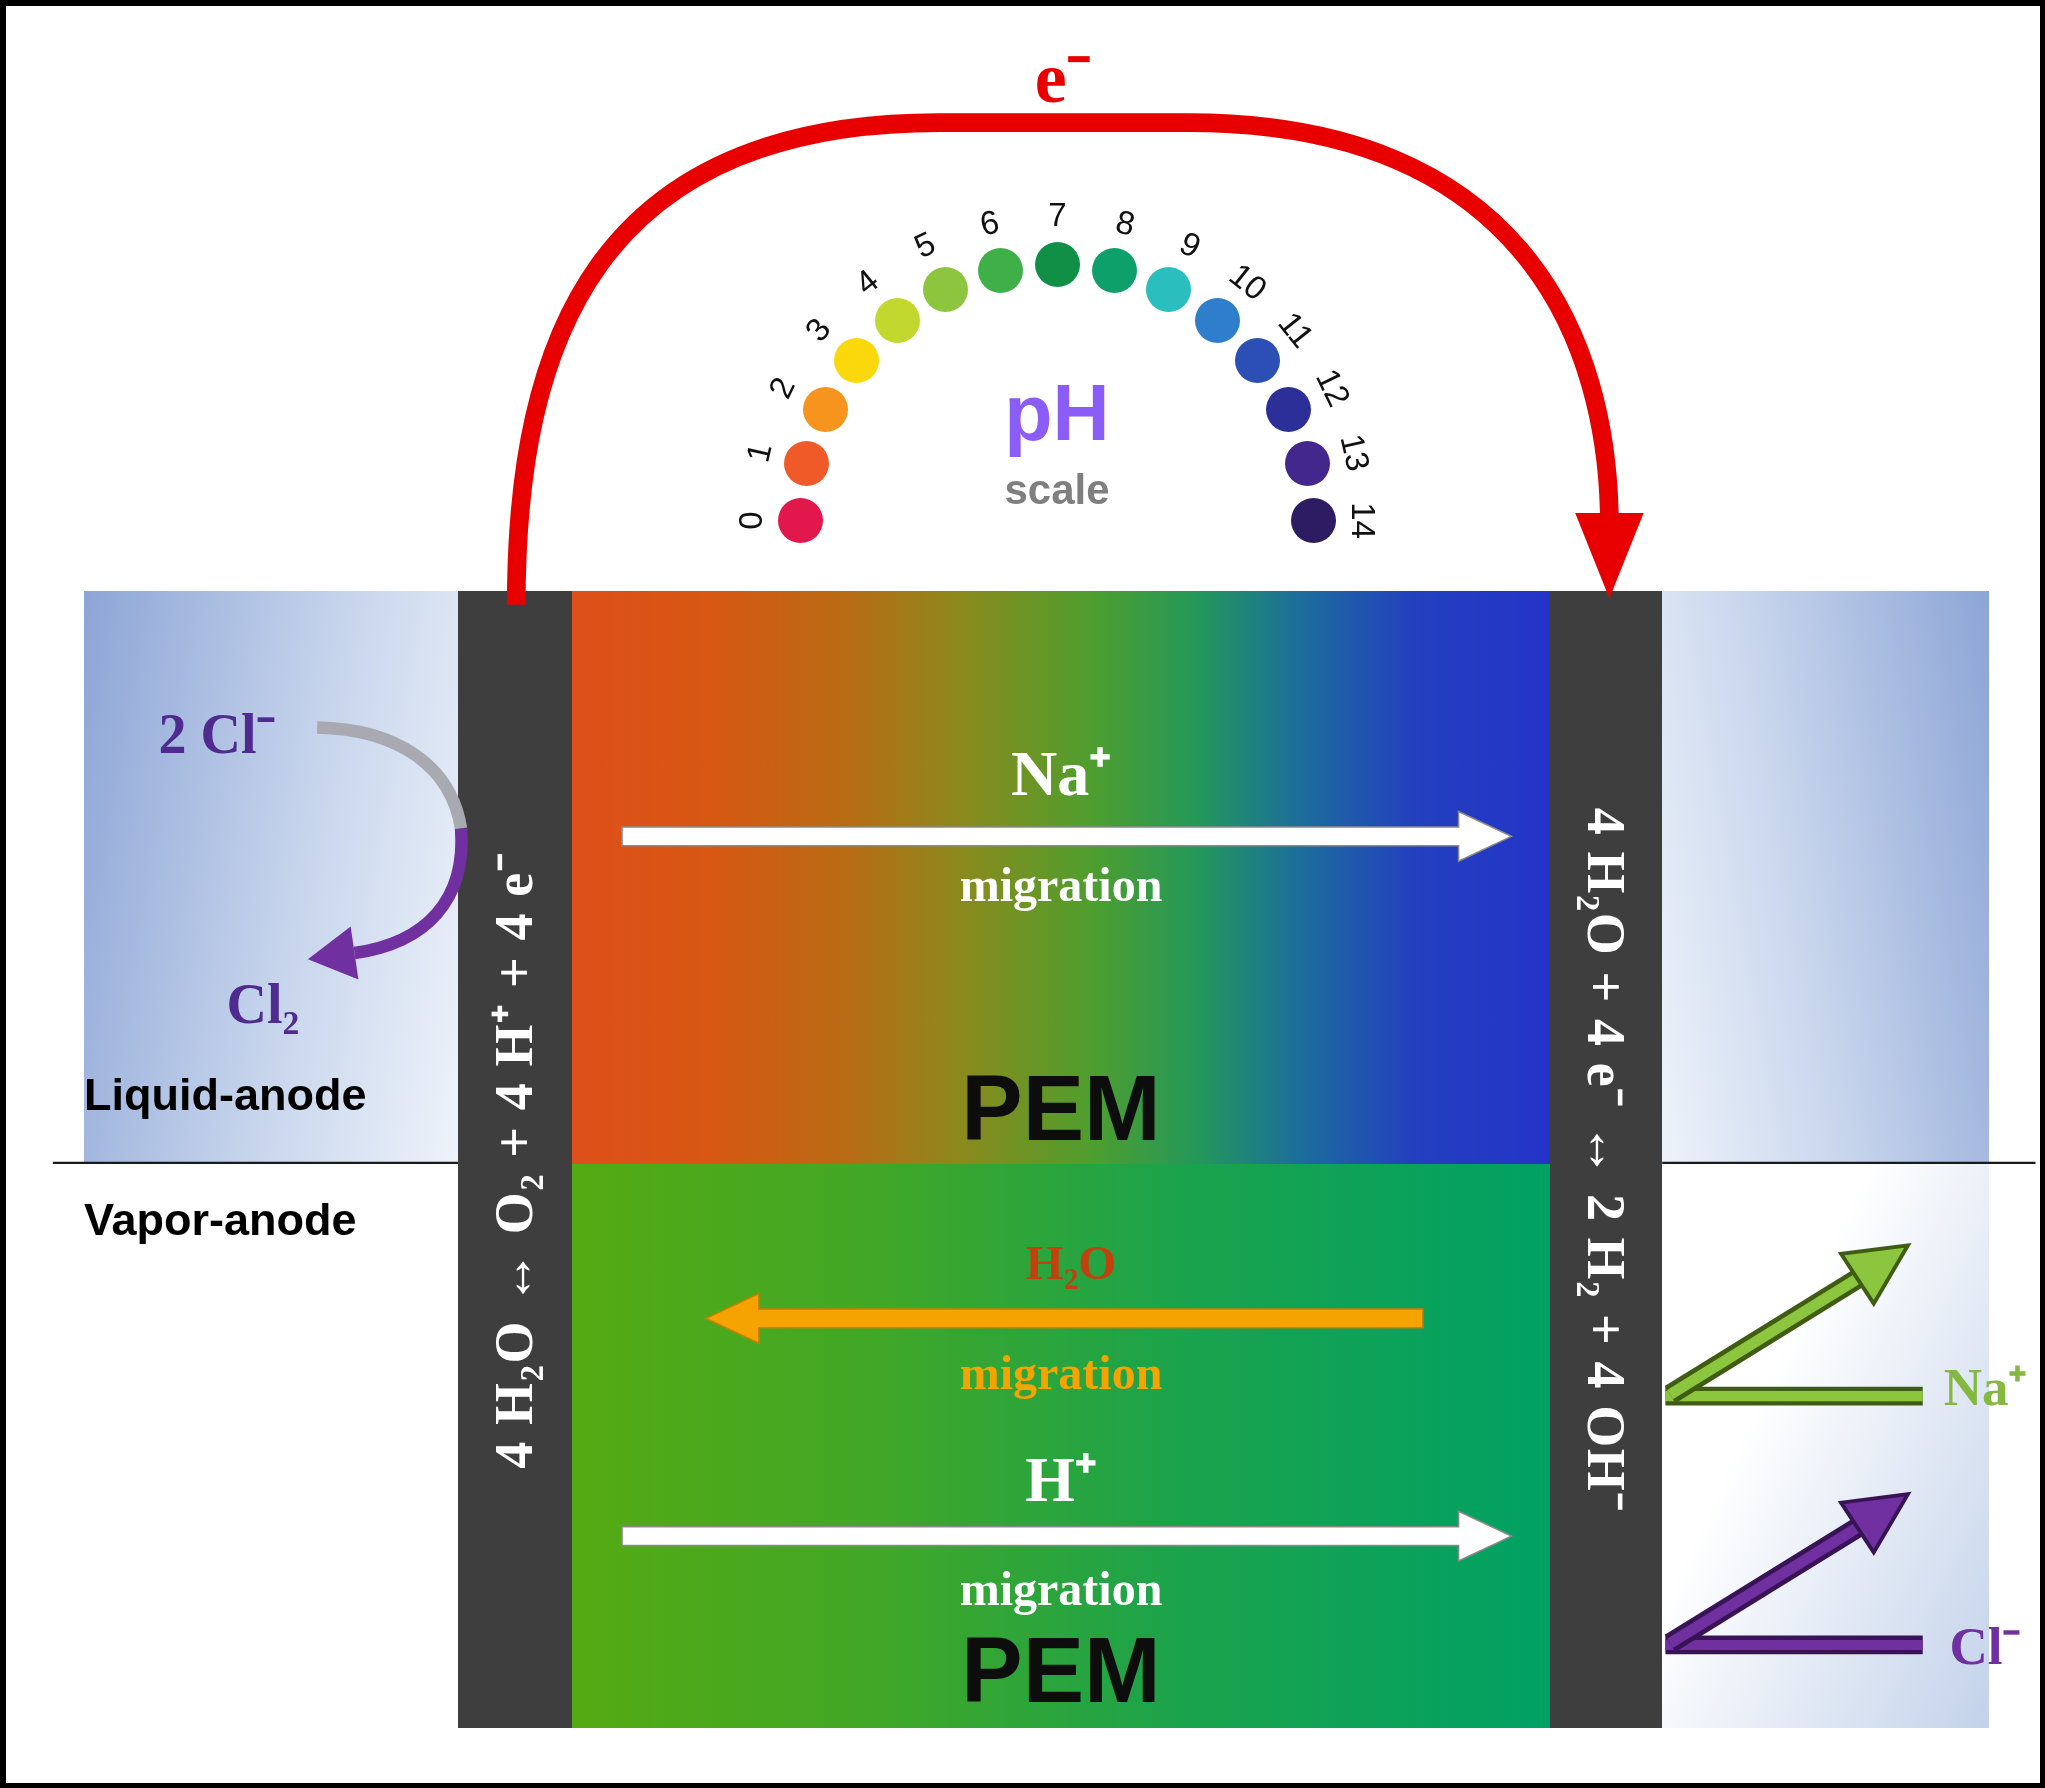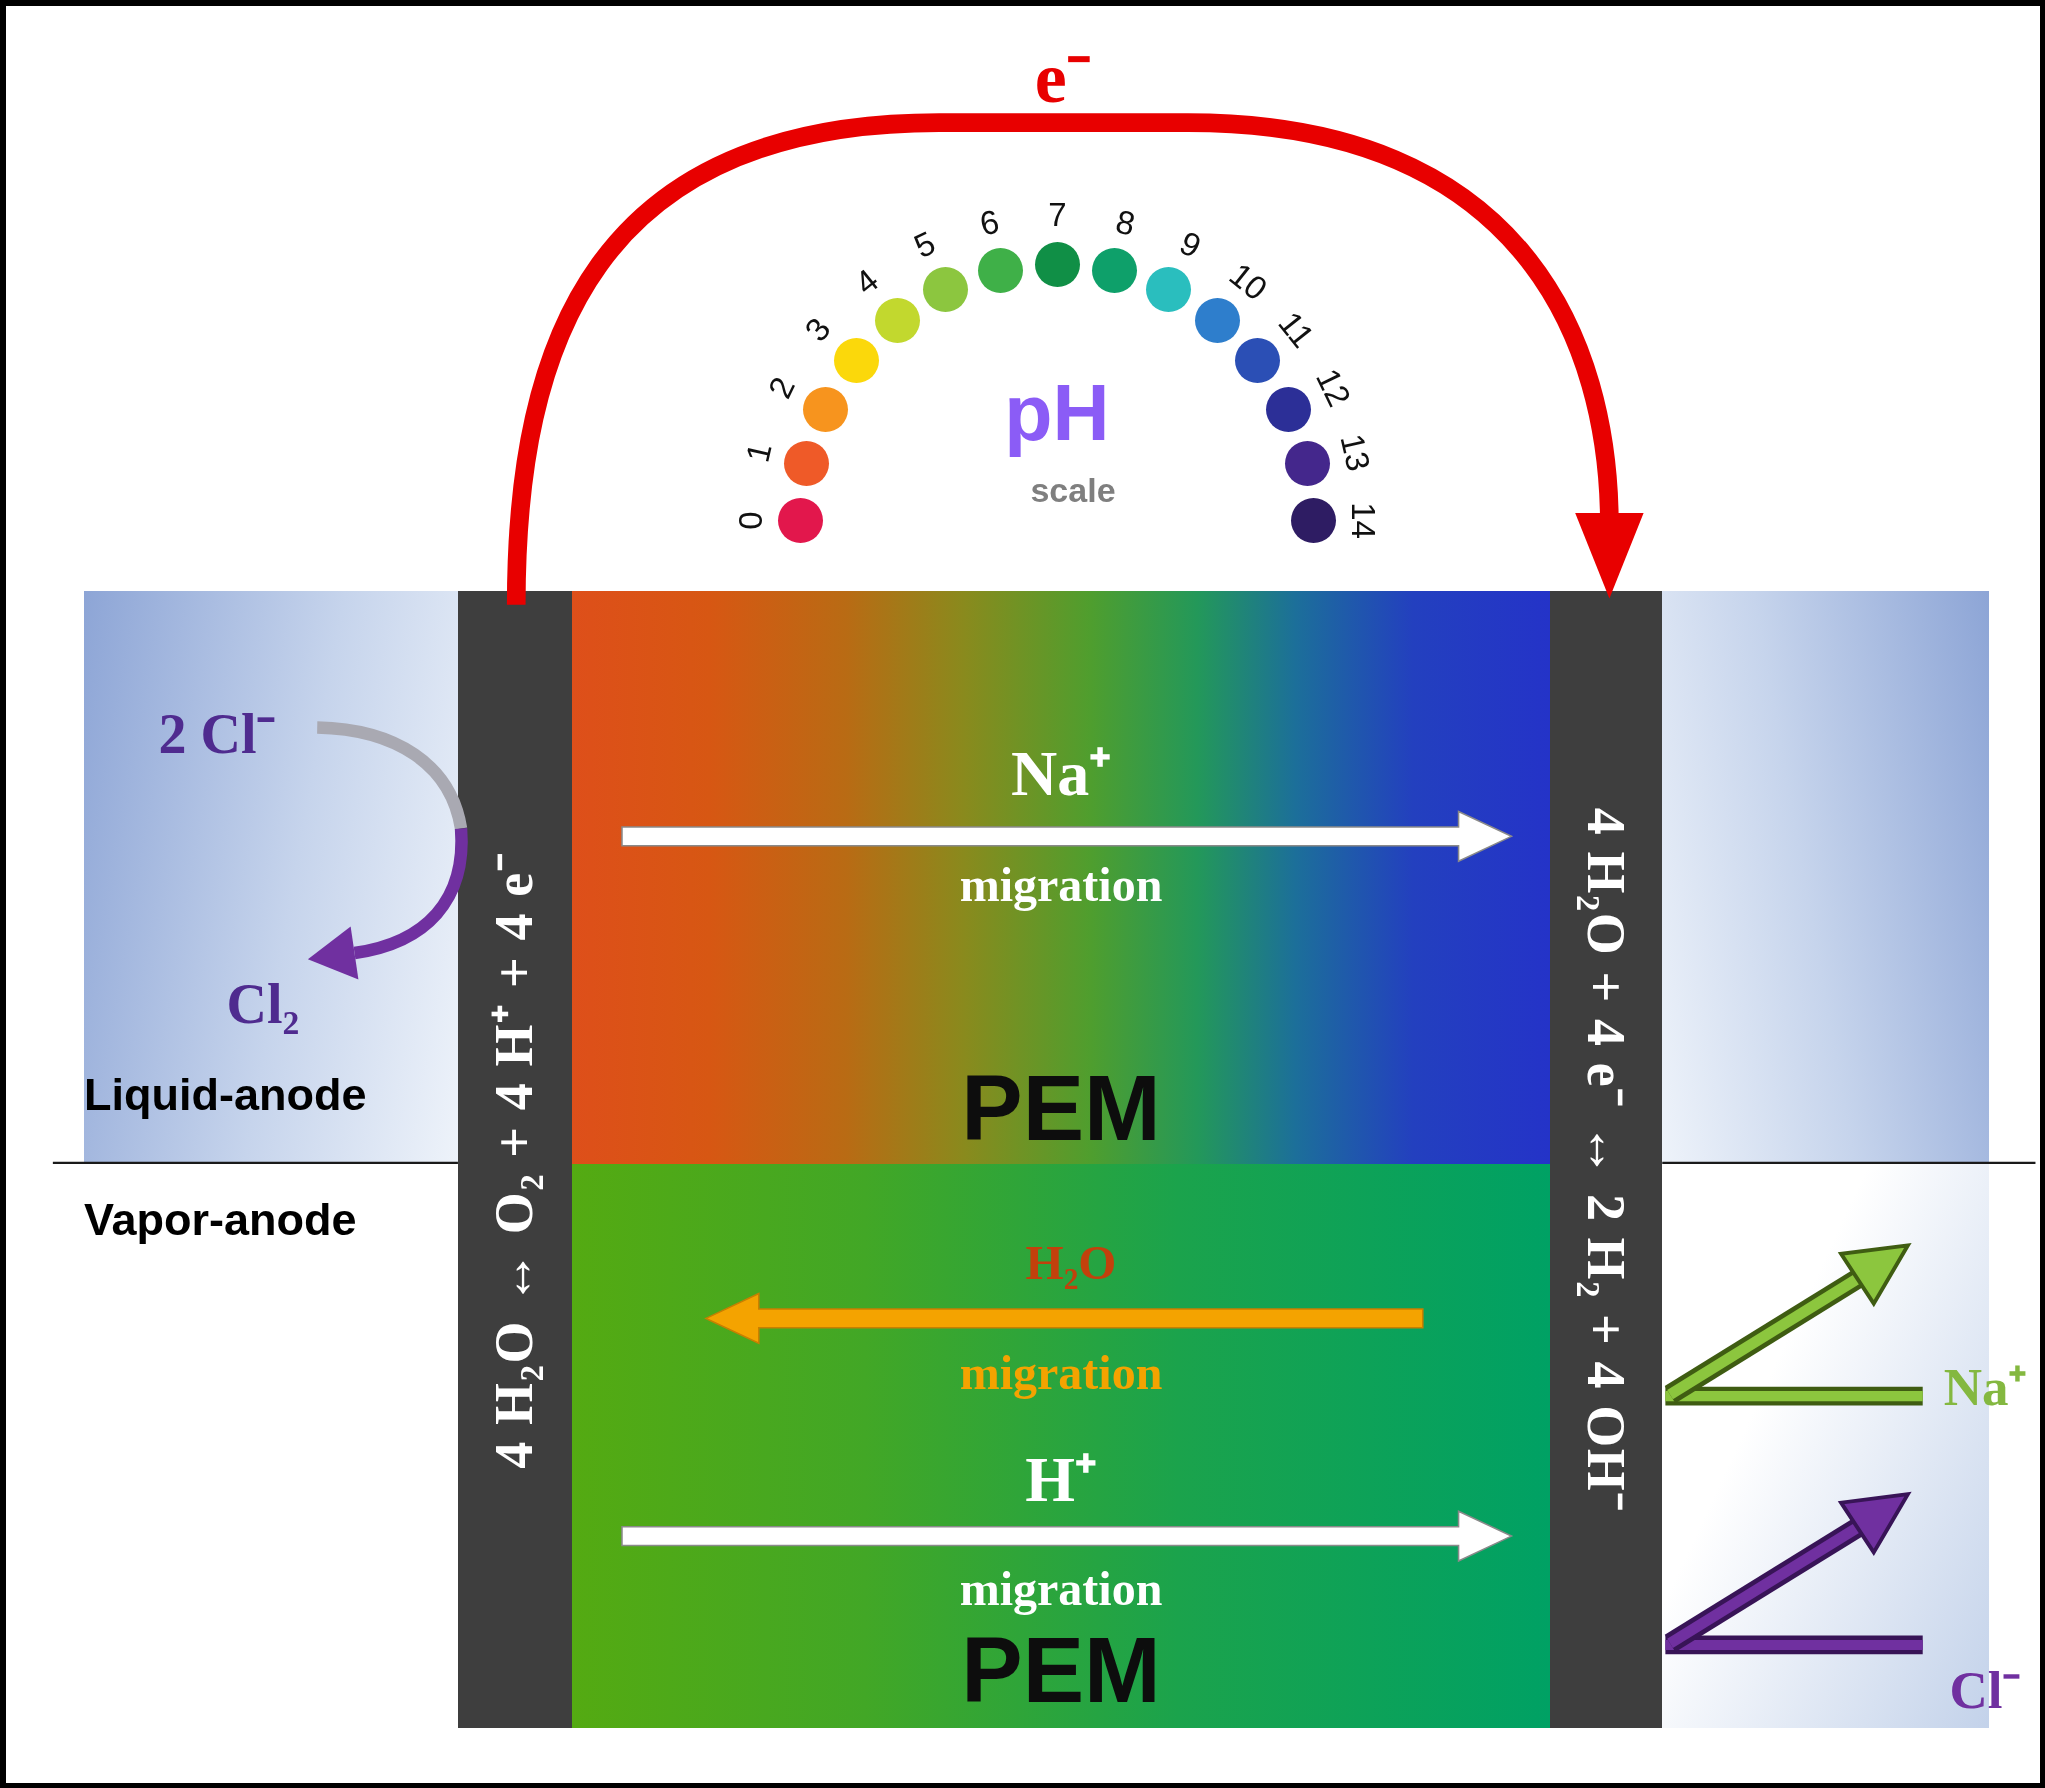--- a/index.html
+++ b/index.html
@@ -121,21 +121,21 @@
       <line x1="2134" y1="2108" x2="2465" y2="2108" stroke="#7030a0" stroke-width="13"></line>
       <line x1="2140" y1="2106" x2="2381" y2="1957" stroke="#381457" stroke-width="26"></line>
       <line x1="2140" y1="2106" x2="2381" y2="1957" stroke="#7030a0" stroke-width="14"></line>
       <polygon points="2446,1914 2402,1989 2360,1925" fill="#7030a0" stroke="#381457" stroke-width="5"></polygon>
     </g>
   </svg>
 
   <div class="lbl serif bold" style="left:1057px;top:72px;font-size:72px;color:#e80000;">e⁻</div>
 
   <div class="lbl sans bold" style="left:1051px;top:406px;font-size:79px;color:#8b5cf6;">pH</div>
-  <div class="lbl sans bold" style="left:1051px;top:484px;font-size:34px;color:#7f7f7f;margin-left:16px;">scale</div>
+  <div class="lbl sans bold" style="left:1051px;top:484px;font-size:42px;color:#7f7f7f;">scale</div>
 
   <div class="lbl serif bold" style="left:1055px;top:768px;font-size:64px;color:#ffffff;">Na⁺</div>
   <div class="lbl serif" style="left:1055px;top:879px;font-size:48px;color:#ffffff;">migration</div>
   <div class="lbl sans" style="left:1055px;top:1102px;font-size:92px;font-weight:800;color:#0d0d0d;">PEM</div>
 
   <div class="lbl serif bold" style="left:1065px;top:1256px;font-size:49px;color:#c2410c;">H₂O</div>
   <div class="lbl serif" style="left:1055px;top:1367px;font-size:48px;color:#f4a300;">migration</div>
   <div class="lbl serif bold" style="left:1055px;top:1474px;font-size:64px;color:#ffffff;">H⁺</div>
   <div class="lbl serif" style="left:1055px;top:1583px;font-size:48px;color:#ffffff;">migration</div>
   <div class="lbl sans" style="left:1055px;top:1664px;font-size:92px;font-weight:800;color:#0d0d0d;">PEM</div>
@@ -143,16 +143,16 @@
   <div class="lbl serif bold" style="left:508px;top:1154px;font-size:54px;letter-spacing:1.6px;color:#ffffff;transform:translate(-50%,-50%) rotate(-90deg);">4 H₂O ↔ O₂ + 4 H⁺ + 4 e⁻</div>
   <div class="lbl serif bold" style="left:1600px;top:1154px;font-size:54px;letter-spacing:1.6px;color:#ffffff;transform:translate(-50%,-50%) rotate(90deg);">4 H₂O + 4 e⁻ ↔ 2 H₂ + 4 OH⁻</div>
 
   <div class="lbl serif bold" style="left:211px;top:728px;font-size:56px;color:#4f2b8f;">2 Cl⁻</div>
   <div class="lbl serif bold" style="left:257px;top:964px;font-size:56px;color:#4f2b8f;margin-top:34px;">Cl₂</div>
 
   <div class="lbl-left sans bold" style="left:78px;top:1088px;font-size:45px;color:#000;">Liquid-anode</div>
   <div class="lbl-left sans bold" style="left:78px;top:1213px;font-size:45px;color:#000;">Vapor-anode</div>
 
   <div class="lbl serif bold" style="left:1979px;top:1381px;font-size:53px;color:#84b840;">Na⁺</div>
-  <div class="lbl serif bold" style="left:1979px;top:1640px;font-size:53px;color:#7030a0;margin-top:44px;">Cl⁻</div>
+  <div class="lbl serif bold" style="left:1979px;top:1640px;font-size:53px;color:#7030a0;">Cl⁻</div>
 
 </div>
 
 
 </body></html>

